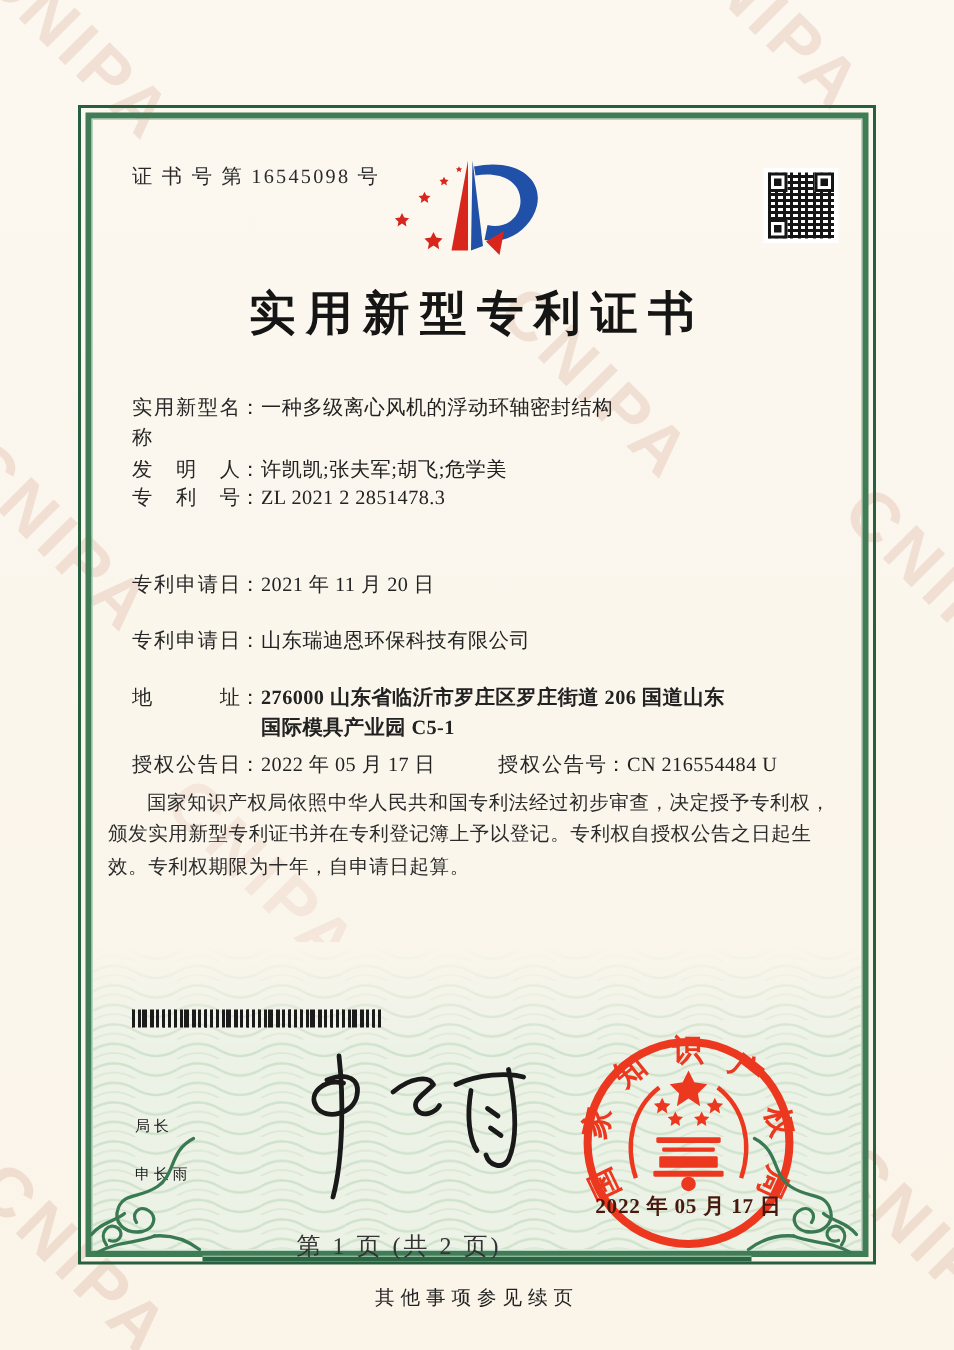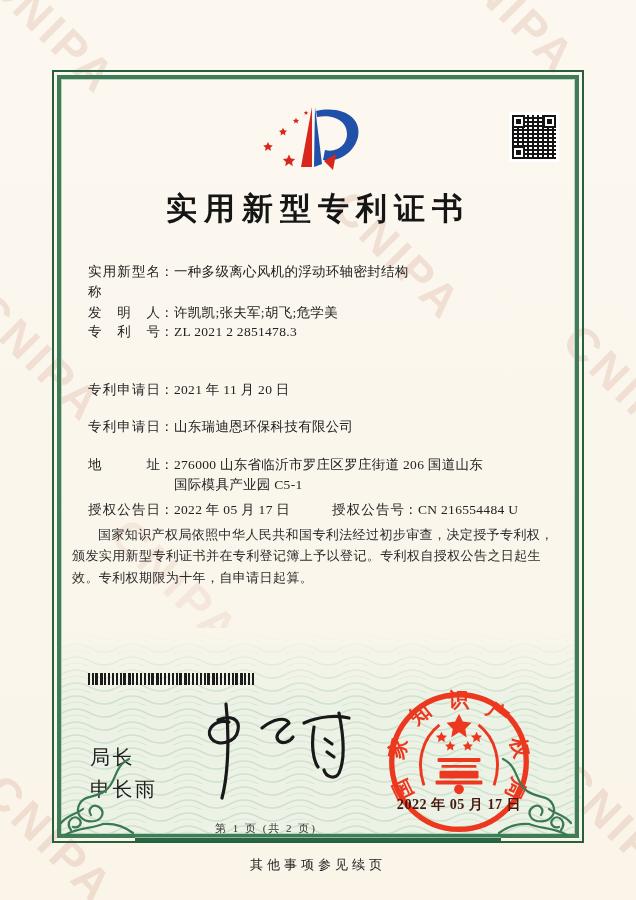--- a/index.html
+++ b/index.html
@@ -31,38 +31,38 @@
   .fp::after{content:"";position:absolute;inset:2px;background:#151515;}
   .fp.tl{left:3px;top:3px}.fp.tr{right:3px;top:3px}.fp.bl{left:3px;bottom:3px}
   .doc-title{position:absolute;left:52px;top:188px;width:532px;text-align:center;
              font-size:31px;font-weight:700;letter-spacing:7px;color:#151515;}
   
   .frow{position:absolute;left:88px;width:466px;font-size:13.5px;line-height:20px;color:#222;}
   .flabel{display:inline-block;width:72px;text-align:justify;text-align-last:justify;
           vertical-align:top;color:#262626;}
   .fcolon{display:inline-block;width:14px;vertical-align:top;}
   .fvalue{display:inline-block;vertical-align:top;letter-spacing:.3px;}
-  .fvalue.wrap{width:312px;}
+  .fvalue.wrap{width:312px;font-weight:bold;}
   .pair2{position:absolute;left:244px;top:0;white-space:nowrap;}
   
   .paras{position:absolute;left:72px;top:524px;width:494px;font-size:13px;line-height:21.4px;
          color:#2b2b2b;letter-spacing:.4px;}
   .paras p{margin:0 0 1px 0;text-indent:2em;}
   
   .barcode{position:absolute;left:88px;top:673px;width:166px;height:12px;
      background:repeating-linear-gradient(90deg,#1b1b1b 0 2px,transparent 2px 4px),
                 repeating-linear-gradient(90deg,#1b1b1b 0 1px,transparent 1px 7px);}
   
   .director{position:absolute;left:90px;font-family:Liberation Mono, monospace;
-            font-size:20px;letter-spacing:2.5px;color:#202020;}
+            font-size:10px;letter-spacing:2.5px;color:#202020;}
   .d1{top:744px}.d2{top:776px}
   .signature{position:absolute;left:188px;top:700px;}
   .seal{position:absolute;left:381px;top:684px;}
   .page-info{position:absolute;left:52px;top:821px;width:428px;text-align:center;
-             font-size:11px;letter-spacing:2px;color:#333;}
+             font-size:16px;letter-spacing:2px;color:#333;}
   .continuation{position:absolute;left:0;top:856px;width:636px;text-align:center;
                 font-size:13px;letter-spacing:4px;color:#222;}
   .ornament{position:absolute;top:753px;}
   .orn-l{left:57px}.orn-r{left:497px;transform:scaleX(-1);}
   .scallop{position:absolute;left:135px;top:837px;width:366px;height:3px;
            border-top:1px solid #8fb89c;background:#2b6644;}
   .hidden-defs{position:absolute;width:0;height:0;overflow:hidden;}
 </style>
 </head>
 <body>
@@ -96,20 +96,21 @@
           </defs>
           <rect x="0" y="0" width="522" height="205" fill="url(#wave)"></rect>
         </svg>
         <div class="wave-fade"></div>
       </div>
     </div>
   </div>
 
   <div class="content">
 
+    <div class="cert-no">证 书 号 第 16545098 号</div>
 
     <svg class="logo" width="120" height="88" viewBox="0 0 120 88">
       <use href="#star" fill="#d8261c" transform="translate(48,10) scale(0.22)"></use>
       <use href="#star" fill="#d8261c" transform="translate(38,18) scale(0.32)"></use>
       <use href="#star" fill="#d8261c" transform="translate(25,29) scale(0.42)"></use>
       <use href="#star" fill="#d8261c" transform="translate(10,44) scale(0.50)"></use>
       <use href="#star" fill="#d8261c" transform="translate(31,58) scale(0.64)"></use>
       <path d="M54,4 L43,64 L54,64 Z" fill="#d8261c"></path>
       <path d="M57,4 L56,64 L64,61 Z" fill="#2050a8"></path>
       <path d="M58,8 C86,2 104,16 100,34 C96,50 80,60 65,57 L67,47 C79,50 89,42 89,31 C89,18 76,11 59,14 Z" fill="#2050a8"></path>

